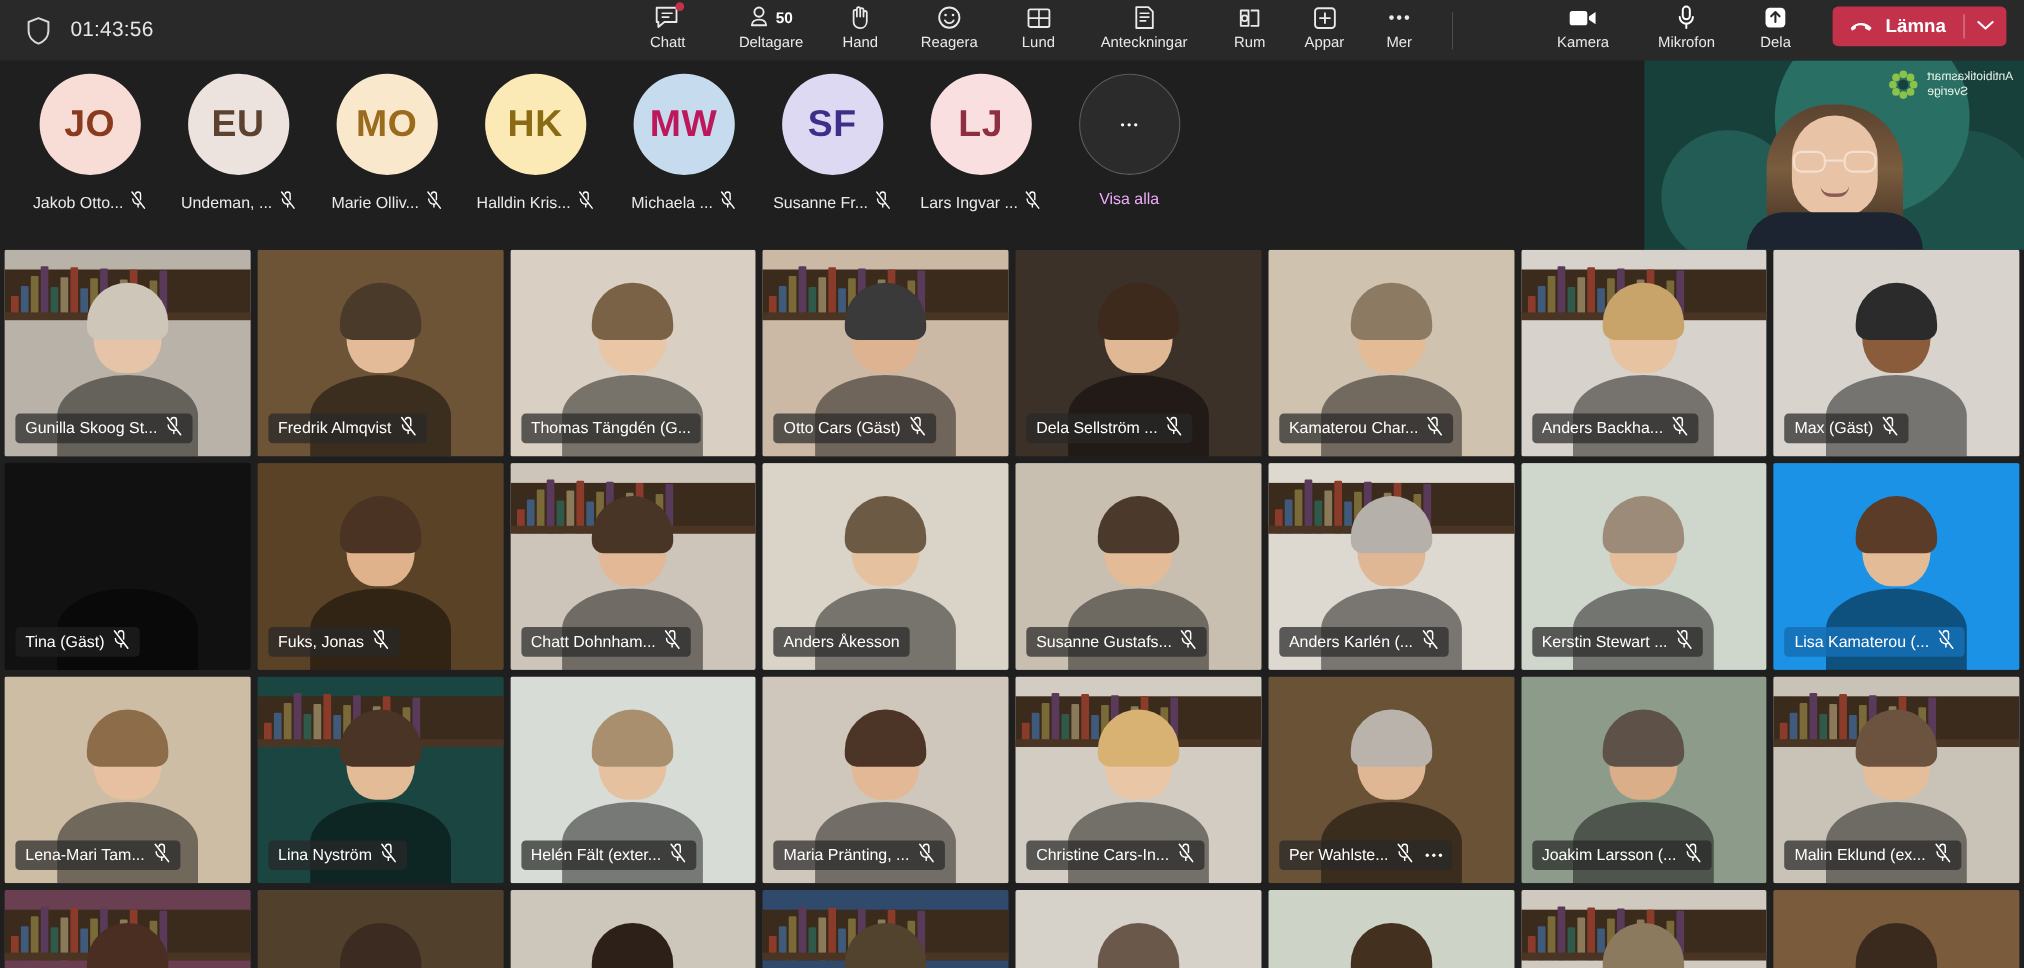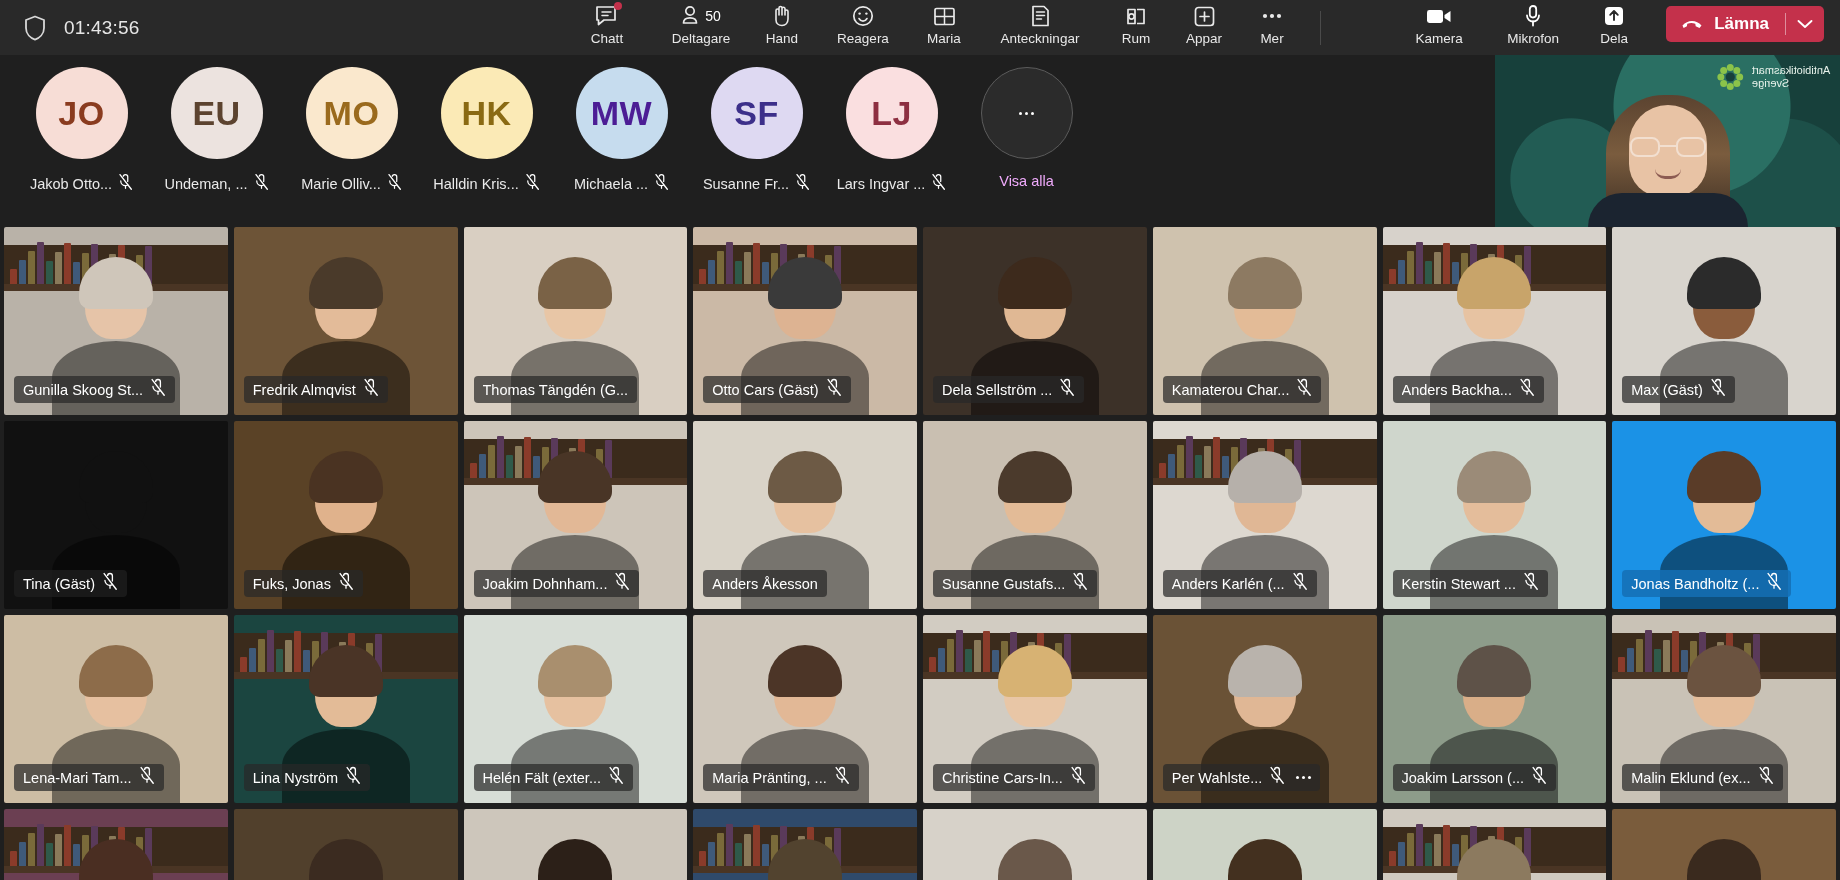--- a/index.html
+++ b/index.html
@@ -23,21 +23,21 @@
 
   .tb-center{ display:flex; align-items:flex-start; height:55px; }
   .tbitem{
     width:68px; height:55px; display:flex; flex-direction:column;
     align-items:center; justify-content:flex-start; padding-top:3px;
     cursor:pointer; position:relative;
   }
   .tbitem .ic{ height:26px; display:flex; align-items:center; justify-content:center; position:relative; }
   .tbitem .lb{ color:#e9e9e9; font-size:13.5px; margin-top:2px; white-space:nowrap; }
   .tbitem.wide{ width:94px; }
-  .badgecount{ color:#fff; font-size:14px; font-weight:normal; margin-left:2px; }
+  .badgecount{ color:#fff; font-size:14px; font-weight:bold; margin-left:2px; }
   .reddot{ position:absolute; right:-2px; top:-1px; width:8px; height:8px; border-radius:50%; background:#c4314b; }
 
   .divider{ width:1px; height:34px; background:#4a4a4a; margin:0 14px; align-self:center; }
 
   .tb-right{ display:flex; align-items:flex-start; margin-left:auto; padding-right:16px; height:55px; }
   .leavebtn{
     display:flex; align-items:center; height:36px; margin-top:6px; margin-left:18px;
     background:#c4314b; border-radius:5px; overflow:hidden; cursor:pointer;
   }
   .leavebtn .lmain{ display:flex; align-items:center; gap:10px; padding:0 16px 0 14px; height:36px; }
@@ -176,21 +176,21 @@
         <span class="lb">Reagera</span>
       </div>
 
       <div class="tbitem">
         <span class="ic">
           <svg width="23" height="23" viewBox="0 0 23 23">
               <rect x="2" y="3.5" width="19" height="16" rx="1.6" fill="none" stroke="#e9e9e9" stroke-width="1.7"></rect>
               <path d="M11.5 3.5v16M2 11.5h19" stroke="#e9e9e9" stroke-width="1.5"></path>
             </svg>
         </span>
-        <span class="lb">Maria</span>
+        <span class="lb">Lund</span>
       </div>
 
       <div class="tbitem" style="width:124px">
         <span class="ic">
           <svg width="20" height="24" viewBox="0 0 20 24">
               <path d="M3 2.5h11l4 4v15H3z" fill="none" stroke="#e9e9e9" stroke-width="1.7" stroke-linejoin="round"></path>
               <path d="M6.5 8h8M6.5 11.5h8M6.5 15h5" stroke="#e9e9e9" stroke-width="1.5" stroke-linecap="round"></path>
             </svg>
         </span>
         <span class="lb">Anteckningar</span>
@@ -333,21 +333,21 @@
           <span class="avname">Halldin Kris...</span>
           <span class="micmute"><svg width="15" height="18" viewBox="0 0 18 21">
               <path d="M6.3 4.2a2.7 2.7 0 0 1 5.4 0v5.2a2.7 2.7 0 0 1-.25 1.1" fill="none" stroke="#ffffff" stroke-width="1.5"></path>
               <path d="M3.3 9.2c0 3.1 2.5 5.6 5.7 5.6 1 0 1.9-.25 2.7-.7" fill="none" stroke="#ffffff" stroke-width="1.5" stroke-linecap="round"></path>
               <path d="M9 14.8V18" stroke="#ffffff" stroke-width="1.5" stroke-linecap="round"></path>
               <path d="M2.4 1.6 16 19.2" stroke="#ffffff" stroke-width="1.6" stroke-linecap="round"></path>
             </svg></span>
         </div>
       </div>
       <div class="avcell">
-        <div class="circle" style="background:#c6dcee;color:#4c1d95">
+        <div class="circle" style="background:#c6dcee;color:#be185d">
           <span>MW</span>
         </div>
         <div class="avlabel">
           <span class="avname">Michaela ...</span>
           <span class="micmute"><svg width="15" height="18" viewBox="0 0 18 21">
               <path d="M6.3 4.2a2.7 2.7 0 0 1 5.4 0v5.2a2.7 2.7 0 0 1-.25 1.1" fill="none" stroke="#ffffff" stroke-width="1.5"></path>
               <path d="M3.3 9.2c0 3.1 2.5 5.6 5.7 5.6 1 0 1.9-.25 2.7-.7" fill="none" stroke="#ffffff" stroke-width="1.5" stroke-linecap="round"></path>
               <path d="M9 14.8V18" stroke="#ffffff" stroke-width="1.5" stroke-linecap="round"></path>
               <path d="M2.4 1.6 16 19.2" stroke="#ffffff" stroke-width="1.6" stroke-linecap="round"></path>
             </svg></span>
@@ -662,21 +662,21 @@
             <i class="book" style="left:123px;height:27px;background:#3f5a7a"></i>
             <i class="book" style="left:132px;height:36px;background:#7a6a3a"></i>
             <i class="book" style="left:141px;height:45px;background:#5a3a5a"></i>
             <div class="shelf" style="bottom:0"></div>
           </div>
           <div class="pbody" style="width:128px;height:74px;background:rgba(0,0,0,.45)"></div>
           <div class="phead" style="top:38px;width:62px;height:74px;background:#e2b896"></div>
           <div class="phead" style="top:30px;width:74px;height:52px;background:#493526;border-radius:40px 40px 12px 12px"></div>
         </div>
         <div class="namechip ">
-          <span class="nm">Joakim Dohnham...</span>
+          <span class="nm">Chatt Dohnham...</span>
           <span class="micmute"><svg width="16" height="19" viewBox="0 0 18 21">
               <path d="M6.3 4.2a2.7 2.7 0 0 1 5.4 0v5.2a2.7 2.7 0 0 1-.25 1.1" fill="none" stroke="#ffffff" stroke-width="1.5"></path>
               <path d="M3.3 9.2c0 3.1 2.5 5.6 5.7 5.6 1 0 1.9-.25 2.7-.7" fill="none" stroke="#ffffff" stroke-width="1.5" stroke-linecap="round"></path>
               <path d="M9 14.8V18" stroke="#ffffff" stroke-width="1.5" stroke-linecap="round"></path>
               <path d="M2.4 1.6 16 19.2" stroke="#ffffff" stroke-width="1.6" stroke-linecap="round"></path>
             </svg></span>
         </div>
       </div>
       <div class="tile">
         <div class="vid" style="background:#d9d3c8">
@@ -755,21 +755,21 @@
             </svg></span>
         </div>
       </div>
       <div class="tile">
         <div class="vid" style="background:#1b92e6">
           <div class="pbody" style="width:128px;height:74px;background:rgba(0,0,0,.45)"></div>
           <div class="phead" style="top:38px;width:62px;height:74px;background:#e3bb97"></div>
           <div class="phead" style="top:30px;width:74px;height:52px;background:#5a3c28;border-radius:40px 40px 12px 12px"></div>
         </div>
         <div class="namechip " style="background:rgba(20,110,180,.85)">
-          <span class="nm">Jonas Bandholtz (...</span>
+          <span class="nm">Lisa Kamaterou (...</span>
           <span class="micmute"><svg width="16" height="19" viewBox="0 0 18 21">
               <path d="M6.3 4.2a2.7 2.7 0 0 1 5.4 0v5.2a2.7 2.7 0 0 1-.25 1.1" fill="none" stroke="#ffffff" stroke-width="1.5"></path>
               <path d="M3.3 9.2c0 3.1 2.5 5.6 5.7 5.6 1 0 1.9-.25 2.7-.7" fill="none" stroke="#ffffff" stroke-width="1.5" stroke-linecap="round"></path>
               <path d="M9 14.8V18" stroke="#ffffff" stroke-width="1.5" stroke-linecap="round"></path>
               <path d="M2.4 1.6 16 19.2" stroke="#ffffff" stroke-width="1.6" stroke-linecap="round"></path>
             </svg></span>
         </div>
       </div>
       <div class="tile">
         <div class="vid" style="background:#cdbda4">

